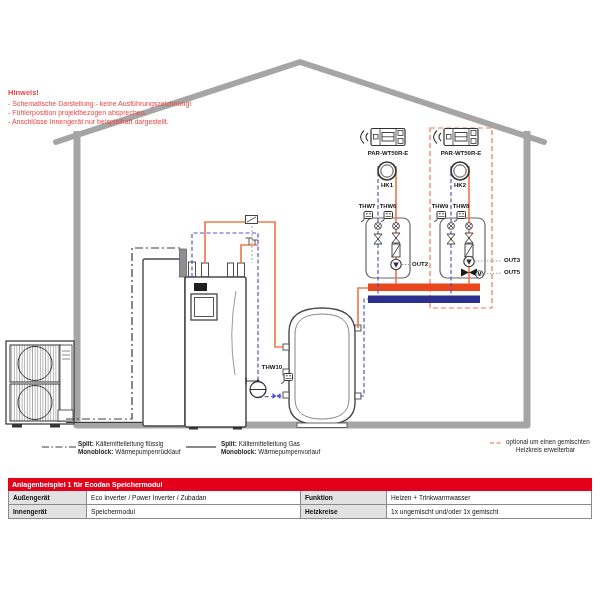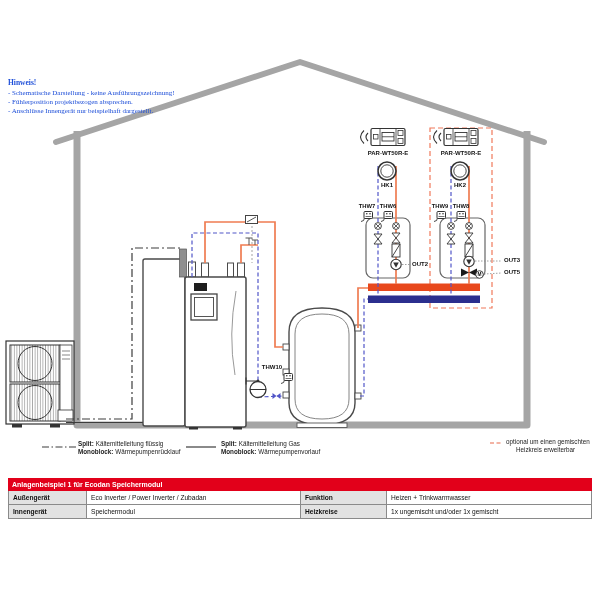--- a/index.html
+++ b/index.html
@@ -2,21 +2,21 @@
 <html><head>
 <meta charset="utf-8">
 <style>
   html,body{margin:0;padding:0;background:#fff;}
   .stage{position:relative;width:600px;height:600px;background:#fff;overflow:hidden;
          font-family:"Liberation Sans",sans-serif;}
   .stage svg.base{position:absolute;left:0;top:0;}
   .lbl{position:absolute;color:#111;font-weight:bold;font-size:6px;line-height:7px;text-align:center;white-space:nowrap;}
   .lbl.sm{font-size:5.8px;}
   .lbl.left{text-align:left;}
-  .notice{position:absolute;left:8px;top:78px;color:#1d4ed8;font-family:Liberation Serif, serif;}
+  .notice{position:absolute;left:8px;top:88px;color:#ef4444;}
   .notice .t{font-weight:bold;font-size:7.5px;margin-bottom:2px;}
   .notice .l{font-size:7px;line-height:9px;}
   .legend-item{position:absolute;font-size:6.3px;line-height:8px;color:#222;white-space:nowrap;}
   .legend-item b{margin-right:2px;}
   .legend-sample{position:absolute;}
   .indent{padding-left:10px;}
   .tbl{position:absolute;left:8px;top:478px;width:584px;color:#111;}
   .tbl .hdr{background:#e2001a;color:#fff;font-weight:bold;font-size:7px;height:13px;line-height:13px;padding-left:4px;}
   .tbl .row{display:grid;grid-template-columns:78px 214px 86px 1fr;
             border-left:1px solid #8a8a8a;border-right:1px solid #8a8a8a;border-bottom:1px solid #8a8a8a;}

